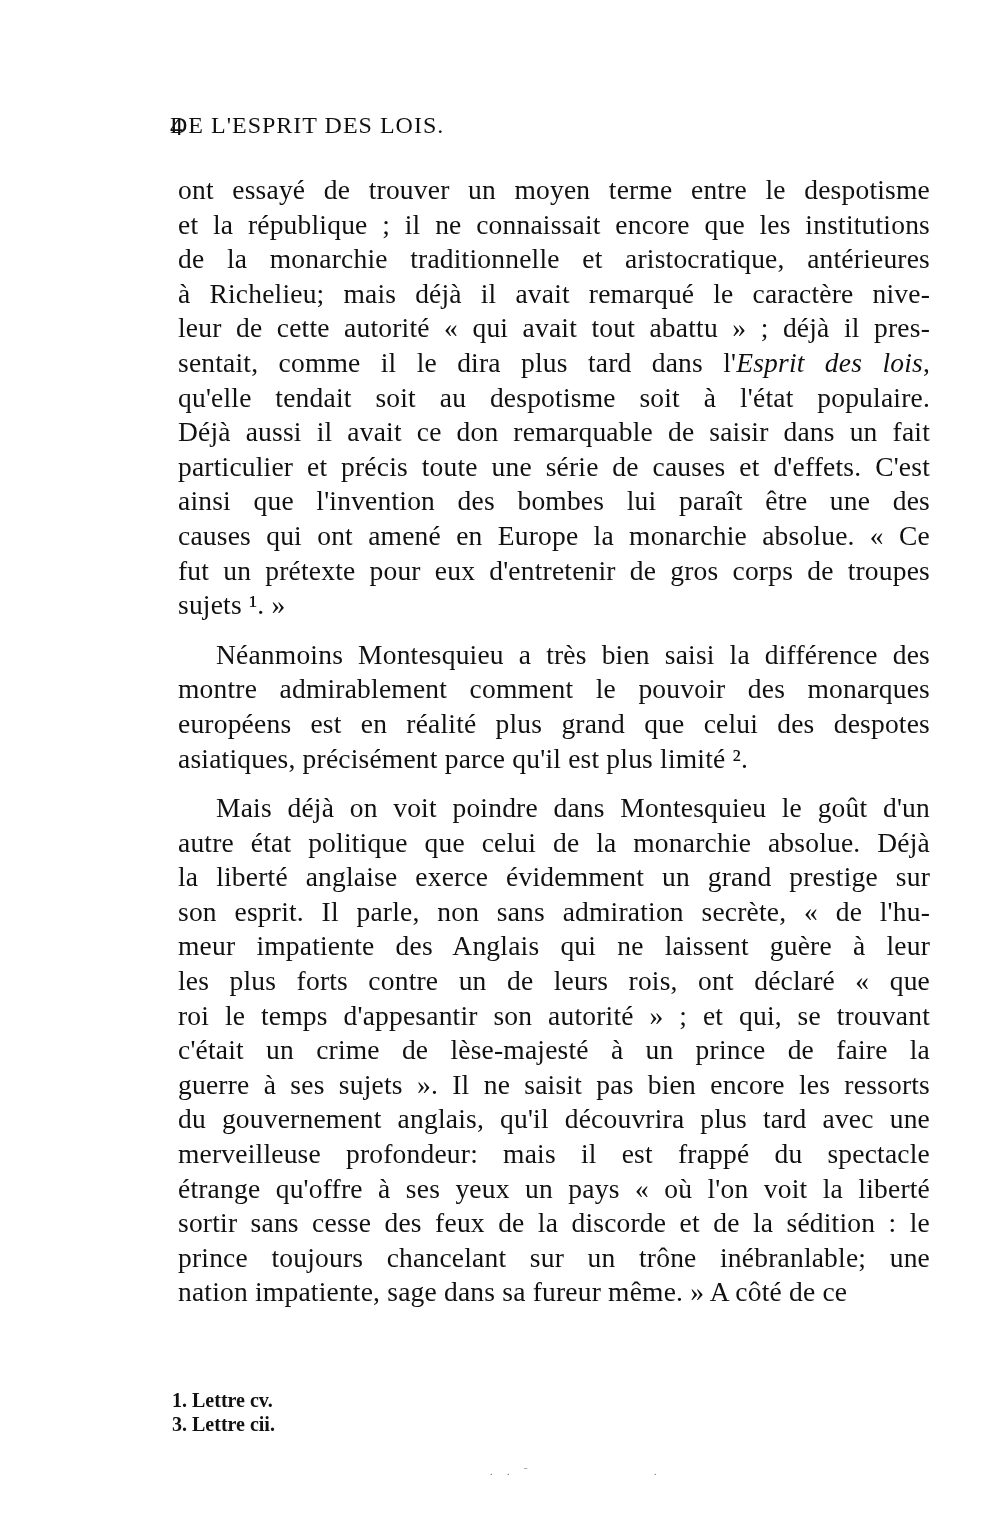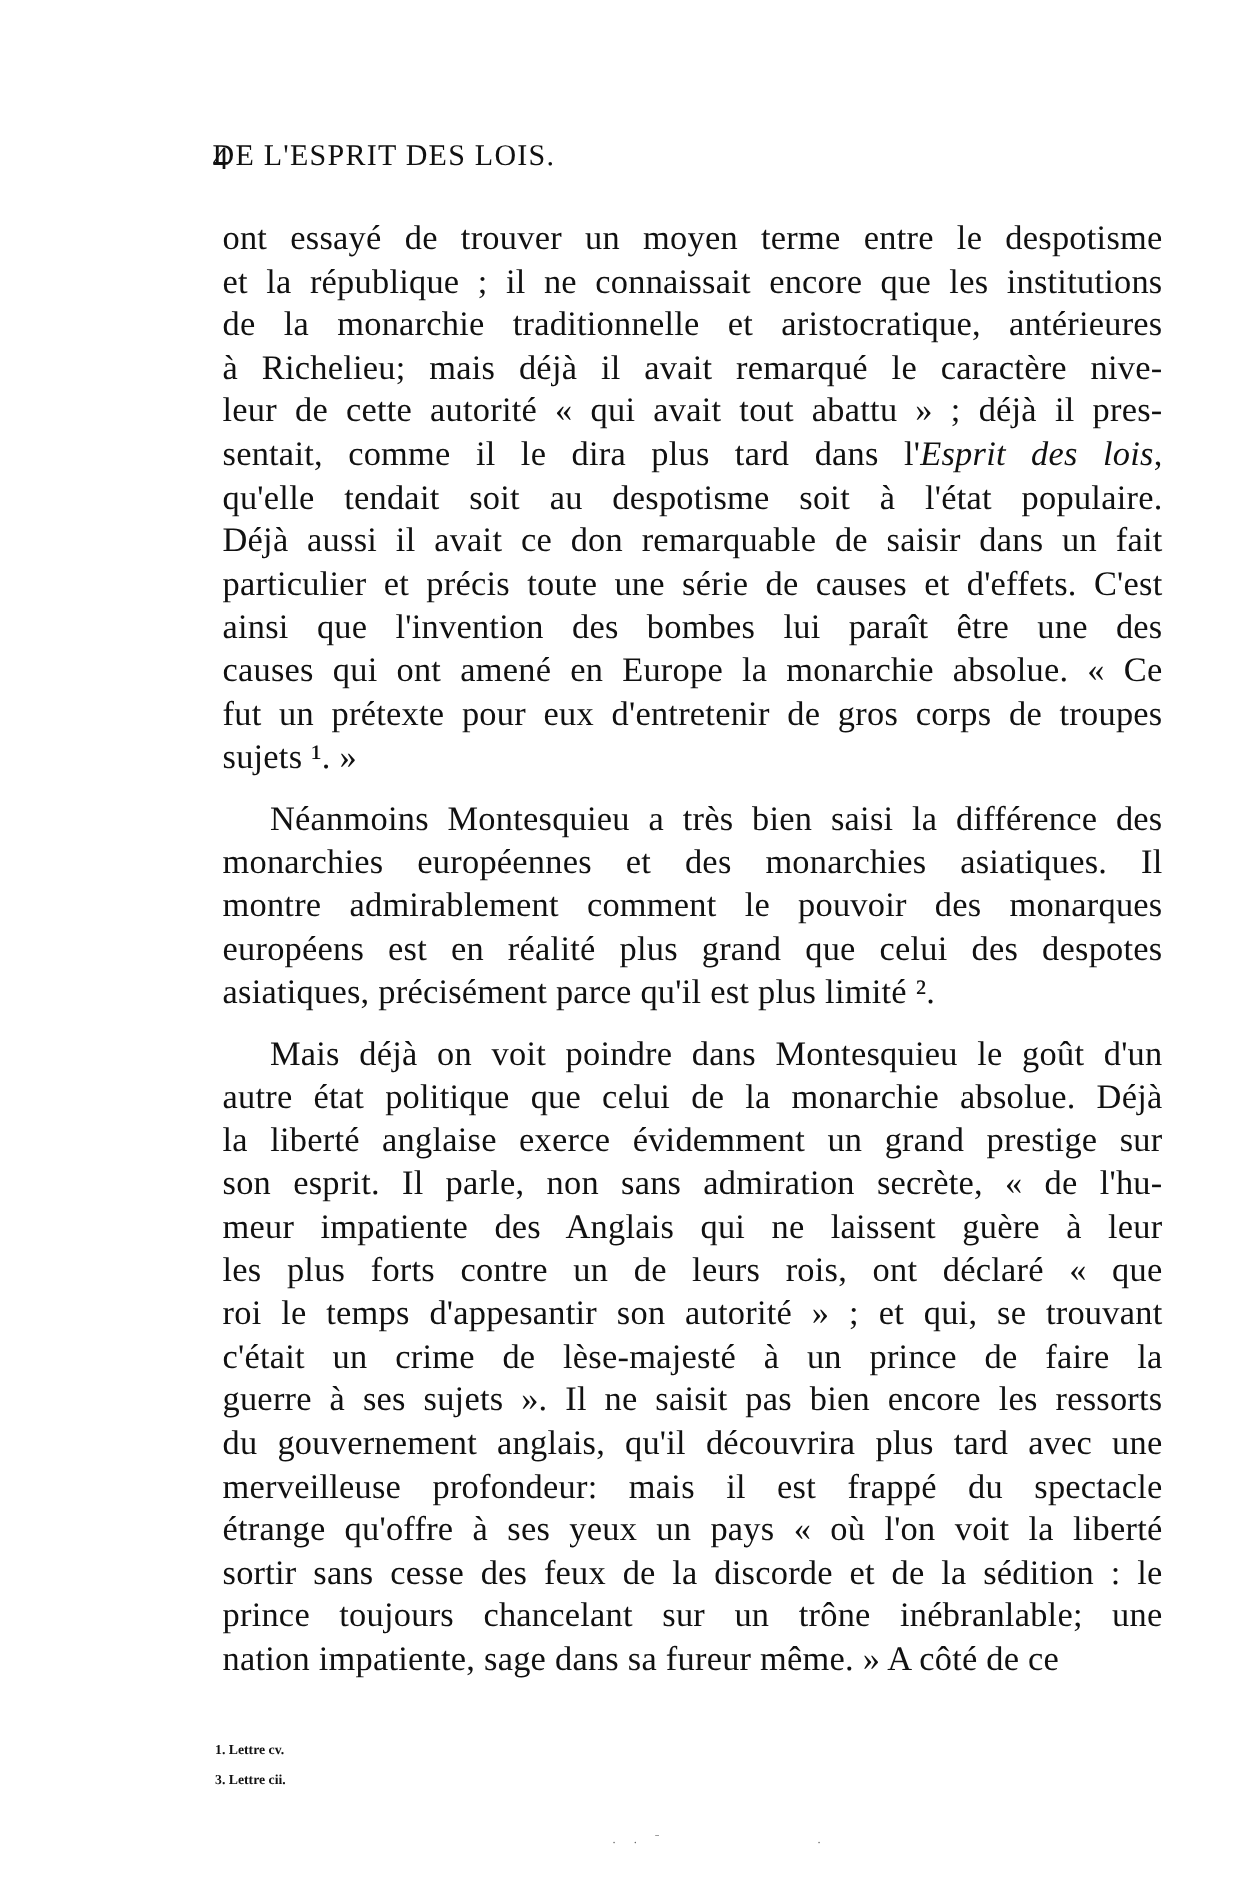--- a/index.html
+++ b/index.html
@@ -7,21 +7,21 @@
       font-family: "Liberation Serif", "DejaVu Serif", serif; color: #111; }
     .header { position: absolute; top: 112px; left: 170px; width: 775px; height: 36px; }
     .page-number { position: absolute; left: 0; top: 0; font-size: 26px; }
     .running-title { position: absolute; left: 0; right: 0; top: 0; 
       font-size: 24px; letter-spacing: 1px; }
     .body-text { position: absolute; top: 158px; left: 163px; width: 782px;
       font-size: 27.5px; line-height: 34.6px; text-align: justify; letter-spacing: 0.2px; }
     .body-text p { margin: 15px; }
     .line { display: block; text-align: justify; text-align-last: justify; white-space: nowrap; }
     .line.last { text-align-last: left; }
-    .footnotes { position: absolute; top: 1388px; left: 172px; font-size: 11px; line-height: 24px; font-weight: bold; }
+    .footnotes { position: absolute; top: 1388px; left: 172px; font-size: 20px; line-height: 24px; font-weight: bold; }
     .footnote { display: block; }
     .specks { position: absolute; top: 1466px; left: 490px; font-size: 10px; color: #666; letter-spacing: 6px; }
     .speck2 { position: absolute; top: 1466px; left: 654px; font-size: 10px; color: #666; }
   </style>
 </head>
 <body>
 
 <div class="header">
   <span class="page-number">4</span>
   <div class="running-title">DE L'ESPRIT DES LOIS.</div>
@@ -38,21 +38,20 @@
       <span class="line">qu'elle tendait soit au despotisme soit à l'état populaire.</span>
       <span class="line">Déjà aussi il avait ce don remarquable de saisir dans un fait</span>
       <span class="line">particulier et précis toute une série de causes et d'effets. C'est</span>
       <span class="line">ainsi que l'invention des bombes lui paraît être une des</span>
       <span class="line">causes qui ont amené en Europe la monarchie absolue. « Ce</span>
       <span class="line">fut un prétexte pour eux d'entretenir de gros corps de troupes</span>
       <span class="line last">sujets ¹. »</span>
     </p>
     <p>
       <span class="line" style="padding-left: 38px;">Néanmoins Montesquieu a très bien saisi la différence des</span>
-      <span class="line">monarchies européennes et des monarchies asiatiques. Il</span>
       <span class="line">montre admirablement comment le pouvoir des monarques</span>
       <span class="line">européens est en réalité plus grand que celui des despotes</span>
       <span class="line last">asiatiques, précisément parce qu'il est plus limité ².</span>
     </p>
     <p>
       <span class="line" style="padding-left: 38px; font-family: Liberation Serif, serif;">Mais déjà on voit poindre dans Montesquieu le goût d'un</span>
       <span class="line">autre état politique que celui de la monarchie absolue. Déjà</span>
       <span class="line">la liberté anglaise exerce évidemment un grand prestige sur</span>
       <span class="line">son esprit. Il parle, non sans admiration secrète, « de l'hu-</span>
       <span class="line">meur impatiente des Anglais qui ne laissent guère à leur</span>

